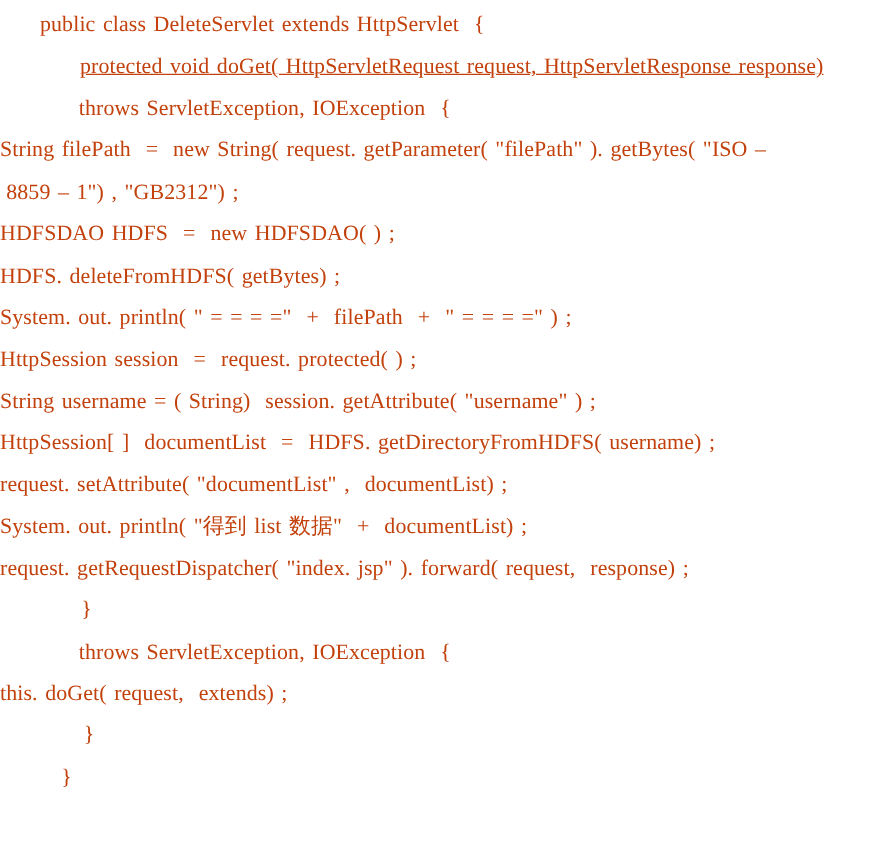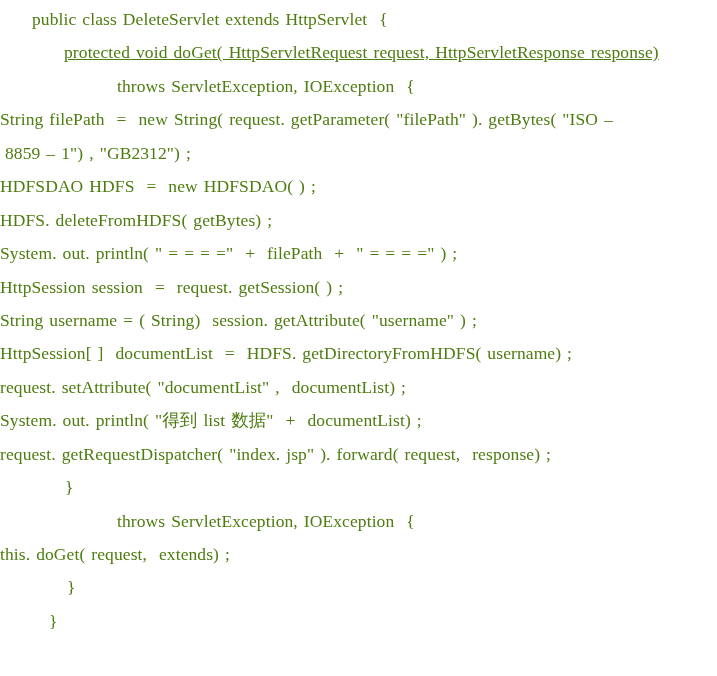--- a/index.html
+++ b/index.html
@@ -17,48 +17,48 @@
     height: 676px;
     padding-top: 3px;
     box-sizing: border-box;
     background: #ffffff;
   }
   .code-line {
     height: 33.45px;
     line-height: 33.45px;
     font-family: "Liberation Serif", "DejaVu Serif", serif;
     font-size: 17.5px;
-    color: #4d7c0f;
+    color: #c2410c;
     white-space: pre;
     word-spacing: 1.5px;
     letter-spacing: 0.1px;
   }
   
   .i5   { padding-left: 5px; }
   .i32  { padding-left: 32px; }
   .i49  { padding-left: 49px; }
   .i64  { padding-left: 64px; text-decoration: underline; }
   .i65  { padding-left: 65px; }
   .i67  { padding-left: 67px; }
   .i82  { }
-  .i117 { padding-left: 117px; }
+  .i117 { padding-left: 63px; }
 </style>
 </head>
 <body>
 
 <div class="page">
   <div class="code-line i32">public class DeleteServlet extends HttpServlet  {</div>
   <div class="code-line i64">protected void doGet( HttpServletRequest request, HttpServletResponse response)</div>
   <div class="code-line i117">throws ServletException, IOException  {</div>
   <div class="code-line i82">String filePath  =  new String( request. getParameter( "filePath" ). getBytes( "ISO –</div>
   <div class="code-line i5">8859 – 1") , "GB2312") ;</div>
   <div class="code-line i82">HDFSDAO HDFS  =  new HDFSDAO( ) ;</div>
   <div class="code-line i82">HDFS. deleteFromHDFS( getBytes) ;</div>
   <div class="code-line i82">System. out. println( " = = = ="  +  filePath  +  " = = = =" ) ;</div>
-  <div class="code-line i82">HttpSession session  =  request. getSession( ) ;</div>
+  <div class="code-line i82">HttpSession session  =  request. protected( ) ;</div>
   <div class="code-line i82">String username = ( String)  session. getAttribute( "username" ) ;</div>
   <div class="code-line i82">HttpSession[ ]  documentList  =  HDFS. getDirectoryFromHDFS( username) ;</div>
   <div class="code-line i82">request. setAttribute( "documentList" ,  documentList) ;</div>
   <div class="code-line i82">System. out. println( "得到 list 数据"  +  documentList) ;</div>
   <div class="code-line i82">request. getRequestDispatcher( "index. jsp" ). forward( request,  response) ;</div>
   <div class="code-line i65">}</div>
   <div class="code-line i117">throws ServletException, IOException  {</div>
   <div class="code-line i82">this. doGet( request,  extends) ;</div>
   <div class="code-line i67">}</div>
   <div class="code-line i49">}</div>

